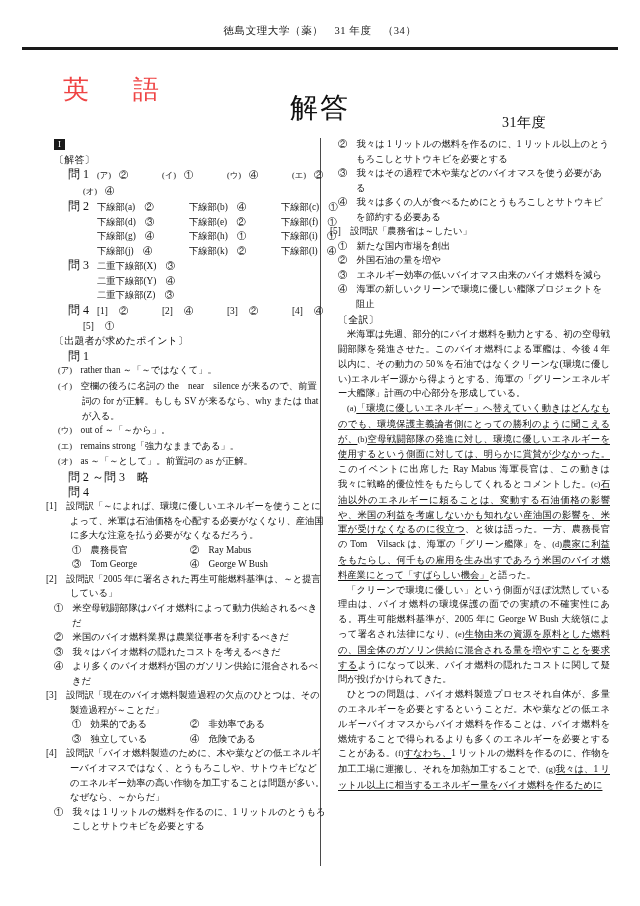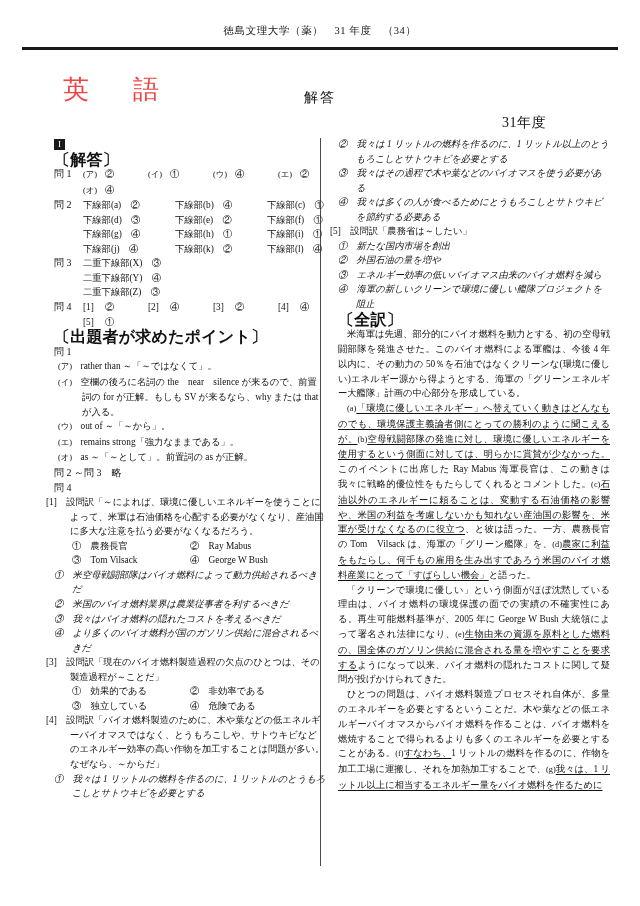--- a/index.html
+++ b/index.html
@@ -52,21 +52,21 @@
     letter-spacing: 9px;
     color: #ef4444;
     font-family: "DejaVu Serif", "Liberation Serif", serif;
   }
   .kaitou-title {
     position: absolute;
     top: 89px;
     left: 0;
     width: 640px;
     text-align: center;
-    font-size: 14px;
+    font-size: 28px;
     letter-spacing: 2px;
     color: #111;
     font-family: "DejaVu Serif", "Liberation Serif", serif;
   }
   .year-right {
     position: absolute;
     top: 114px;
     right: 30px;
     font-size: 14px;
     letter-spacing: 0.5px;
@@ -100,42 +100,42 @@
     color: #ffffff;
     font-size: 9px;
     line-height: 11px;
     width: 11px;
     height: 11px;
     text-align: center;
     font-family: "Liberation Serif", serif;
     margin-bottom: 1px;
   }
   .sec-head {
-    font-weight: bold;
-    font-size: 16px;
+    font-weight: normal;
+    font-size: 10px;
     letter-spacing: 0.2px;
     margin: 1px 0 0 0;
   }
-  .qlabel { font-size: 10px; }
+  .qlabel { font-size: 12px; margin-left: 14px; }
 
   
   .ans-row {
     display: flex;
     align-items: baseline;
     white-space: nowrap;
   }
   .ans-row .lead { width: 29px; flex: 0 0 29px; }
   .cellB { width: 92px; flex: 0 0 92px; }
   .cellC { width: 65px; flex: 0 0 65px; font-family: Liberation Serif, serif; }
   .kmark { display: inline-block; width: 22px; }
   .circ  { display: inline-block; }
   .hang-18 { padding-left: 18px; text-indent: -18px; }
   .hang-24 { padding-left: 16px; text-indent: -24px; }
   .pad-12 { padding-left: 28px; }
-  .pad-18 { padding-left: 18px; font-style: italic; }
+  .pad-18 { padding-left: 18px; }
 
   .opt-row { display: flex; white-space: nowrap; padding-left: 18px; }
   .opt-half { width: 118px; flex: 0 0 118px; }
 
   .para {
     text-indent: 9px;
     text-align: justify;
     line-height: 14.8px;
   }
   .u { text-decoration: underline; text-underline-offset: 1.5px; }
@@ -226,23 +226,24 @@
       <div class="hang-24 pad-12"><span class="mk">(エ)　</span><span class="lat">remains strong「強力なままである」。</span></div>
       <div class="hang-24 pad-12"><span class="mk">(オ)　</span><span class="lat">as ～「～として」。前置詞の as が正解。</span></div>
       <div class="qlabel">問 2 ～問 3　略</div>
       <div class="qlabel">問 4</div>
       <div class="hang-24"><span>[1]　</span><span>設問訳「～によれば、環境に優しいエネルギーを使うことによって、米軍は石油価格を心配する必要がなくなり、産油国に多大な注意を払う必要がなくなるだろう。</span></div>
       <div class="opt-row">
         <span class="opt-half">①　農務長官</span>
         <span class="opt-half">②　Ray Mabus</span>
       </div>
       <div class="opt-row">
-        <span class="opt-half">③　Tom Vilsack</span>
+        <span class="opt-half">③　Tom George</span>
         <span class="opt-half">④　George W Bush</span>
       </div>
+      <div class="hang-24"><span>[2]　</span><span>設問訳「2005 年に署名された再生可能燃料基準は、～と提言している」</span></div>
       <div class="hang-18 pad-18">①　米空母戦闘部隊はバイオ燃料によって動力供給されるべきだ</div>
       <div class="hang-18 pad-18">②　米国のバイオ燃料業界は農業従事者を利するべきだ</div>
       <div class="hang-18 pad-18">③　我々はバイオ燃料の隠れたコストを考えるべきだ</div>
       <div class="hang-18 pad-18">④　より多くのバイオ燃料が国のガソリン供給に混合されるべきだ</div>
       <div class="hang-24"><span>[3]　</span><span>設問訳「現在のバイオ燃料製造過程の欠点のひとつは、その製造過程が～ことだ」</span></div>
       <div class="opt-row">
         <span class="opt-half">①　効果的である</span>
         <span class="opt-half">②　非効率である</span>
       </div>
       <div class="opt-row">

